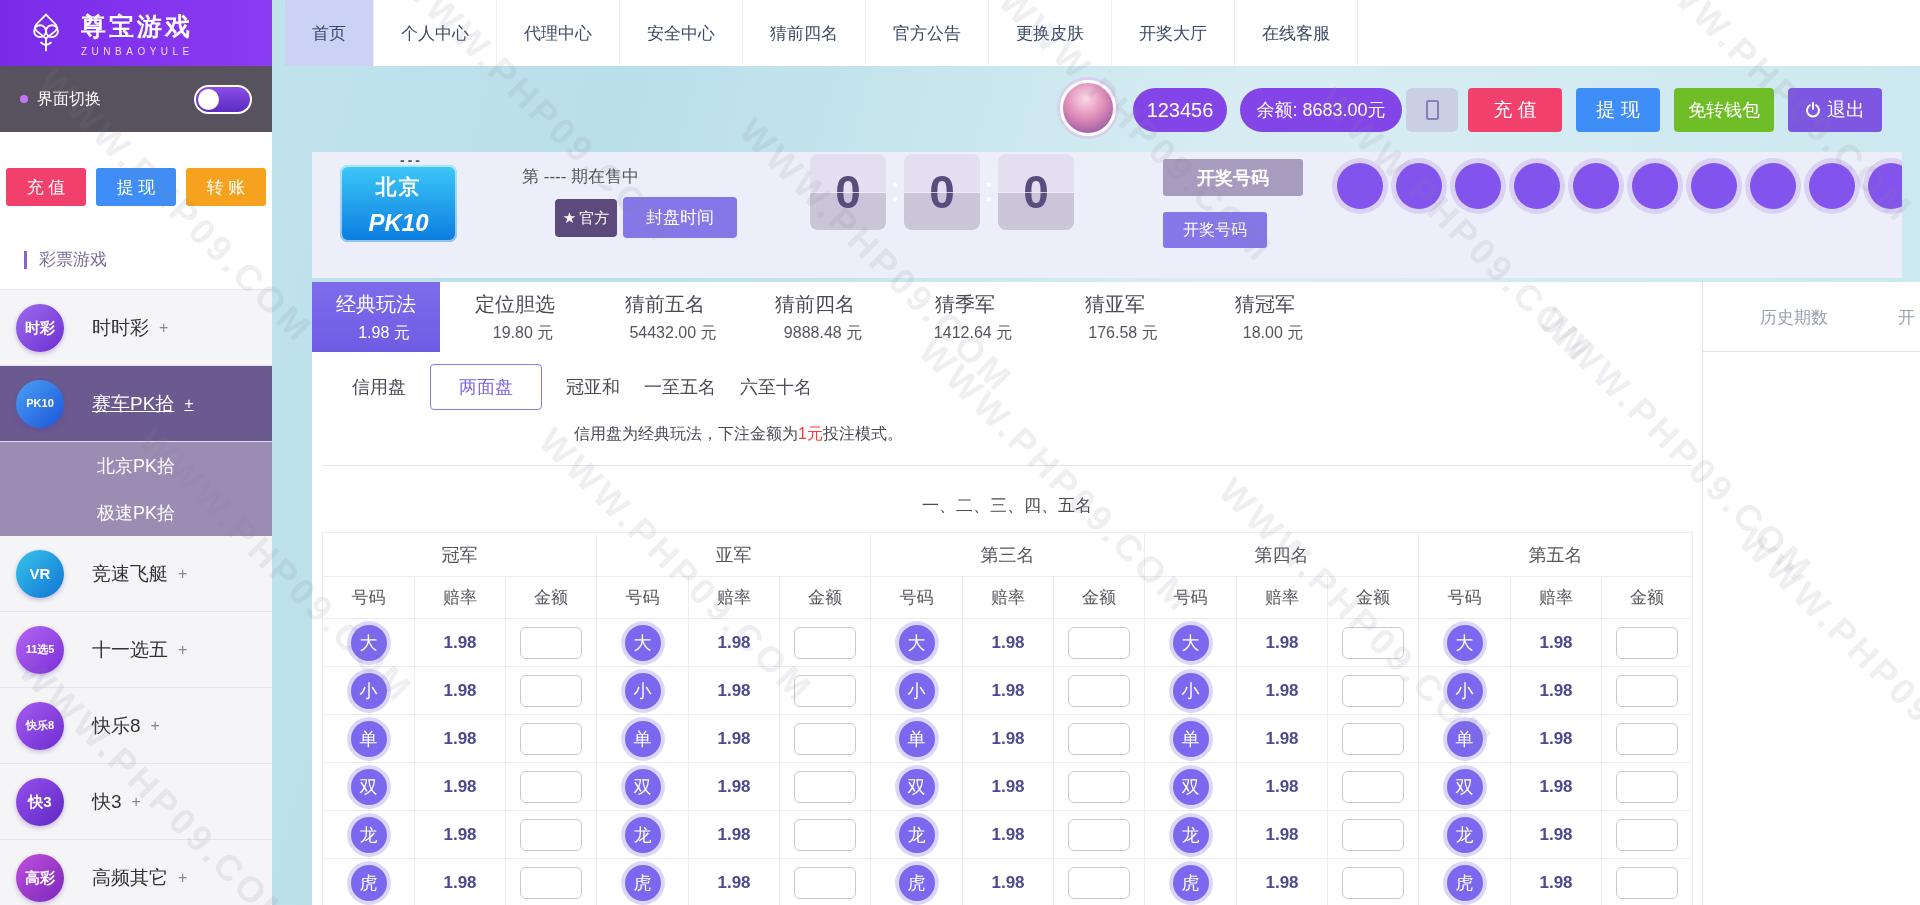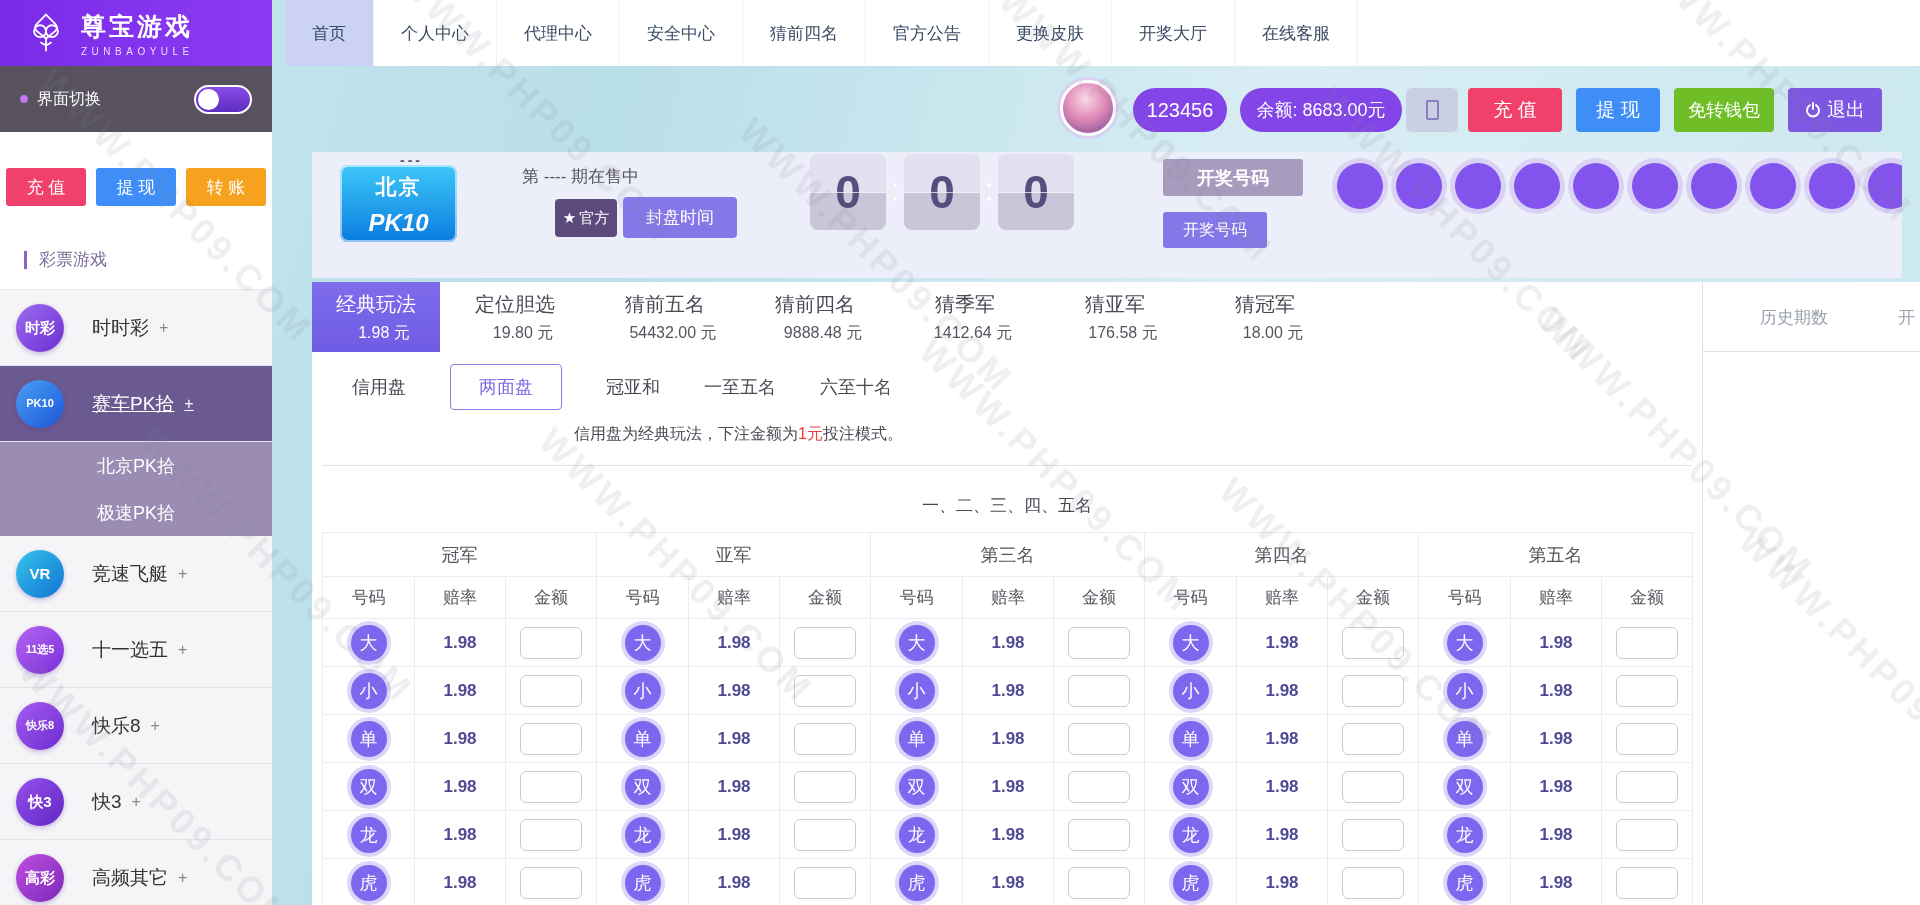--- a/index.html
+++ b/index.html
@@ -112,21 +112,21 @@
   .history-header { position:absolute; left:1702px; top:282px; width:218px; height:70px; background:#fff;
                     border-left:1px solid #E2E2EA; border-bottom:1px solid #E2E2EA; z-index:4; }
   .history-title { position:absolute; left:0; top:0; width:182px; height:70px; display:flex;
                    align-items:center; justify-content:center; color:#9AA0AD; font-size:17px; }
   .history-clip { position:absolute; left:195px; top:24px; color:#9AA0AD; font-size:17px; white-space:nowrap; }
   .history-body { position:absolute; left:1702px; top:352px; width:218px; height:553px; background:#fff;
                   border-left:1px solid #E2E2EA; z-index:4; }
   
   .content { position:absolute; left:312px; top:352px; width:1390px; height:553px; background:#fff;
              overflow:hidden; z-index:4; }
-  .board-tabs { position:absolute; top:12px; left:40px; display:flex; align-items:center; gap:44px; }
+  .board-tabs { position:absolute; top:12px; left:40px; display:flex; align-items:center; gap:24px; }
   .board-tab { font-size:18px; color:#4A4A55; cursor:pointer; }
   .board-tab.active { border:1px solid #8D7CE8; border-radius:4px; color:#7B68E6; padding:10px 28px; }
   .notice { position:absolute; top:72px; left:262px; font-size:16px; color:#4A4A55; }
   .notice .hl { color:#F53B3B; }
   .divider { position:absolute; top:113px; left:10px; right:10px; border-top:1px solid #E2E2EA; }
   .bt-title { position:absolute; top:142px; left:0; right:0; text-align:center; font-size:17px; color:#4A4A55;font-family:Liberation Serif, serif; }
   .bet-table { position:absolute; top:180px; left:10px; width:1372px;
                border-top:1px solid #ECECF2; border-left:1px solid #ECECF2; }
   .bt-row { display:flex; }
   .bt-cell { border-right:1px solid #ECECF2; border-bottom:1px solid #ECECF2;

